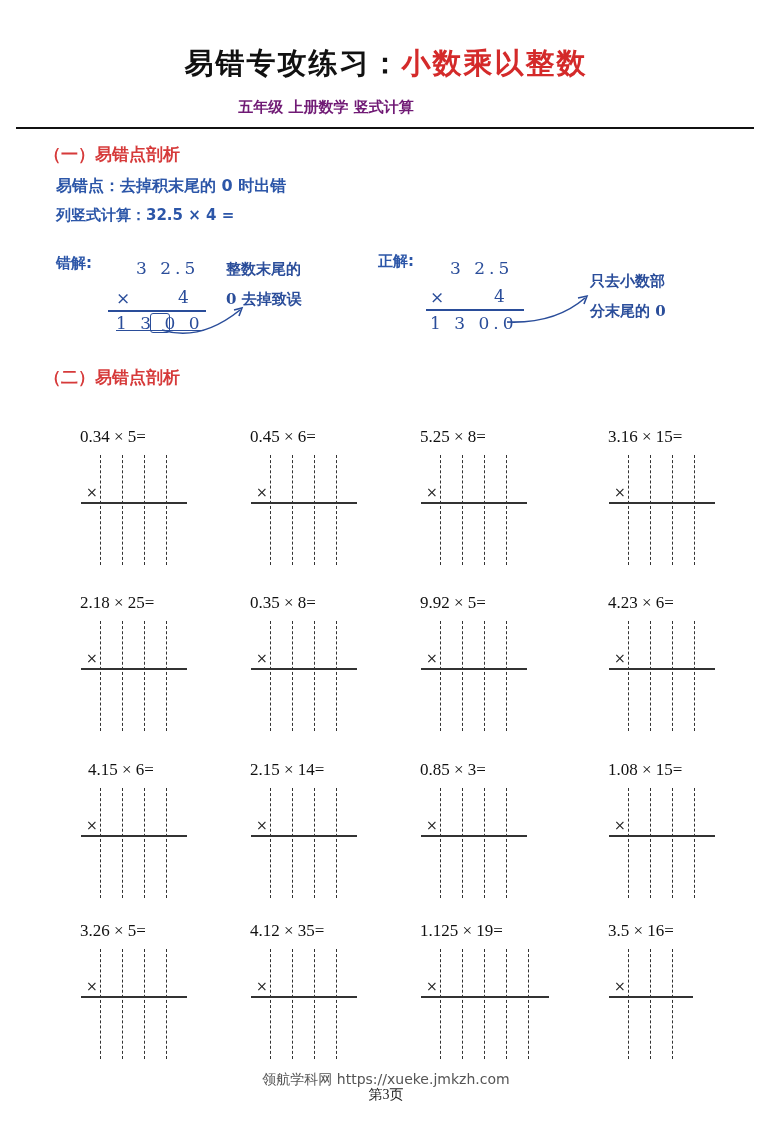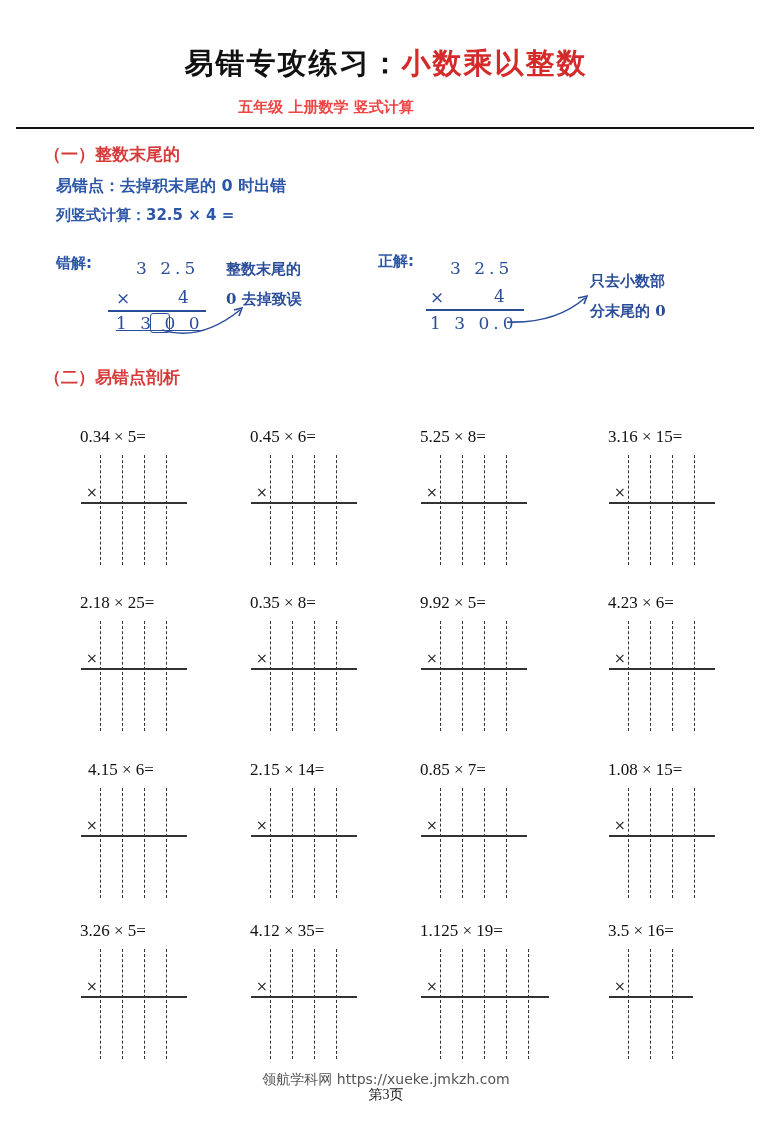--- a/index.html
+++ b/index.html
@@ -1,21 +1,21 @@
 <!DOCTYPE html>
 <html><head>
   <meta charset="utf-8">
   <style>
     html, body { margin: 0; padding: 0; background: #ffffff; }
     body { width: 772px; height: 1122px; position: relative; overflow: hidden; font-family: "DejaVu Serif", serif; color: #111; }
     .abs { position: absolute; }
     .title { left: 0; width: 772px; top: 44px; text-align: center; font-family: "DejaVu Serif", serif; font-weight: bold; font-size: 29px; letter-spacing: 2px; }
     .title .black { color: #111; }
     .title .red { color: #d42a2a; }
-    .subtitle { left: 0; width: 652px; top: 98px; text-align: center; font-family: "DejaVu Sans", sans-serif; font-weight: bold; font-size: 15px; color: #ef4444; }
+    .subtitle { left: 0; width: 652px; top: 98px; text-align: center; font-family: "DejaVu Sans", sans-serif; font-weight: bold; font-size: 15px; color: #701a75; }
     .rule { left: 16px; width: 738px; top: 127px; height: 2px; background: #111; }
     .section-head { font-family: "DejaVu Sans", sans-serif; font-weight: bold; font-size: 17px; color: #d63a3a; }
     .blue { color: #2c56a8; font-family: "DejaVu Sans", sans-serif; font-weight: bold; }
     .calc-num { font-family: "DejaVu Serif", serif; font-size: 17px; color: #2a4d9a; letter-spacing: 4px; }
     .calc-line { height: 1.5px; background: #2a4d9a; }
     .note { font-family: "DejaVu Serif", serif; font-weight: bold; font-size: 15px; color: #2a4d9a; }
     .problem-label { font-family: "Liberation Serif", serif; font-size: 17px; color: #111; }
     .grid-box { position: absolute; }
     .vline { position: absolute; top: 0; width: 0; border-left: 1.5px dashed #333; }
     .hline { position: absolute; height: 1.5px; background: #333; }
@@ -25,21 +25,21 @@
   </style>
 </head>
 <body>
 
 <div class="abs title">
   <span class="black">易错专攻练习：</span><span class="red">小数乘以整数</span>
 </div>
 <div class="abs subtitle">五年级  上册数学  竖式计算</div>
 <div class="abs rule"></div>
 
-<div class="abs section-head" style="left:44px; top:143px;">（一）整数末尾的</div>
+<div class="abs section-head" style="left:44px; top:143px;">（一）易错点剖析</div>
 <div class="abs blue" style="left:56px; top:176px; font-size:16px;">易错点：去掉积末尾的 0 时出错</div>
 <div class="abs blue" style="left:56px; top:206px; font-size:15px; font-weight:bold;">列竖式计算：32.5 × 4 =</div>
 
 <div>
   <div class="abs blue" style="left:56px; top:254px; font-size:15px;">错解:</div>
   <div class="abs calc-num" style="left:136px; top:258px;">3 2.5</div>
   <div class="abs calc-num" style="left:116px; top:288px;">×</div>
   <div class="abs calc-num" style="left:178px; top:287px;">4</div>
   <div class="abs calc-line" style="left:108px; top:310px; width:98px;"></div>
   <div class="abs calc-num" style="left:116px; top:313px;text-decoration:underline;">1 3 0 0</div>
@@ -164,21 +164,21 @@
       <div class="problem-label" style="position: absolute; left: 0px; top: 0px; white-space: nowrap;">2.15 × 14=</div>
       <div class="vline" style="left: 20px; top: 28px; height: 110px;"></div>
       <div class="vline" style="left: 42px; top: 28px; height: 110px;"></div>
       <div class="vline" style="left: 64px; top: 28px; height: 110px;"></div>
       <div class="vline" style="left: 86px; top: 28px; height: 110px;"></div>
       <div class="hline" style="left: 1px; top: 75px; width: 106px;"></div>
       <div class="times" style="left: 6px; top: 57px;">×</div>
       <div style="position: absolute; left: 0px; top: 80px; width: 106px; height: 58px;"></div>
     </div>
     <div class="grid-box" style="left: 420px; top: 760px;">
-      <div class="problem-label" style="position: absolute; left: 0px; top: 0px; white-space: nowrap;">0.85 × 7=</div>
+      <div class="problem-label" style="position: absolute; left: 0px; top: 0px; white-space: nowrap;">0.85 × 3=</div>
       <div class="vline" style="left: 20px; top: 28px; height: 110px;"></div>
       <div class="vline" style="left: 42px; top: 28px; height: 110px;"></div>
       <div class="vline" style="left: 64px; top: 28px; height: 110px;"></div>
       <div class="vline" style="left: 86px; top: 28px; height: 110px;"></div>
       <div class="hline" style="left: 1px; top: 75px; width: 106px;"></div>
       <div class="times" style="left: 6px; top: 57px;">×</div>
       <div style="position: absolute; left: 0px; top: 80px; width: 106px; height: 58px;"></div>
     </div>
     <div class="grid-box" style="left: 608px; top: 760px;">
       <div class="problem-label" style="position: absolute; left: 0px; top: 0px; white-space: nowrap;">1.08 × 15=</div>

